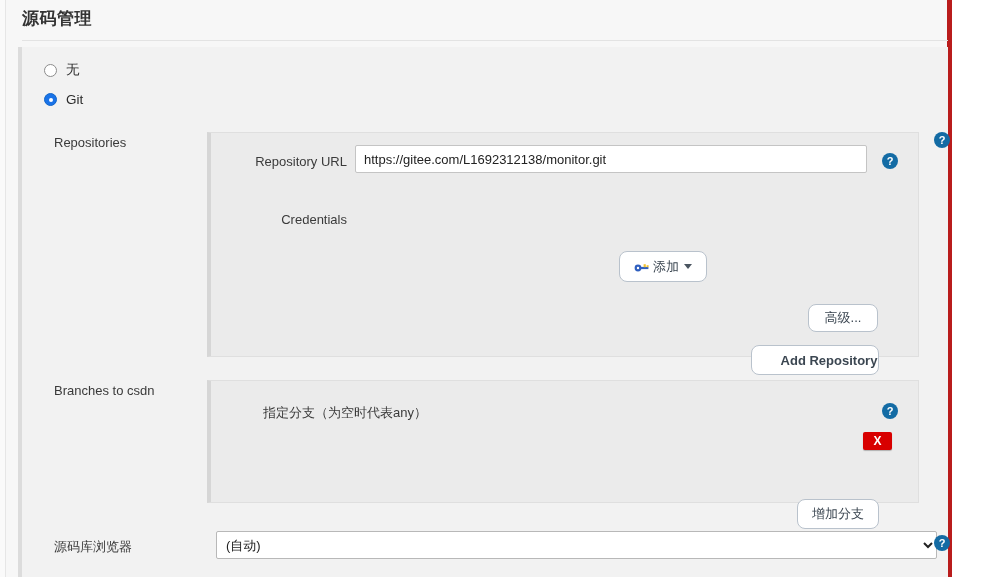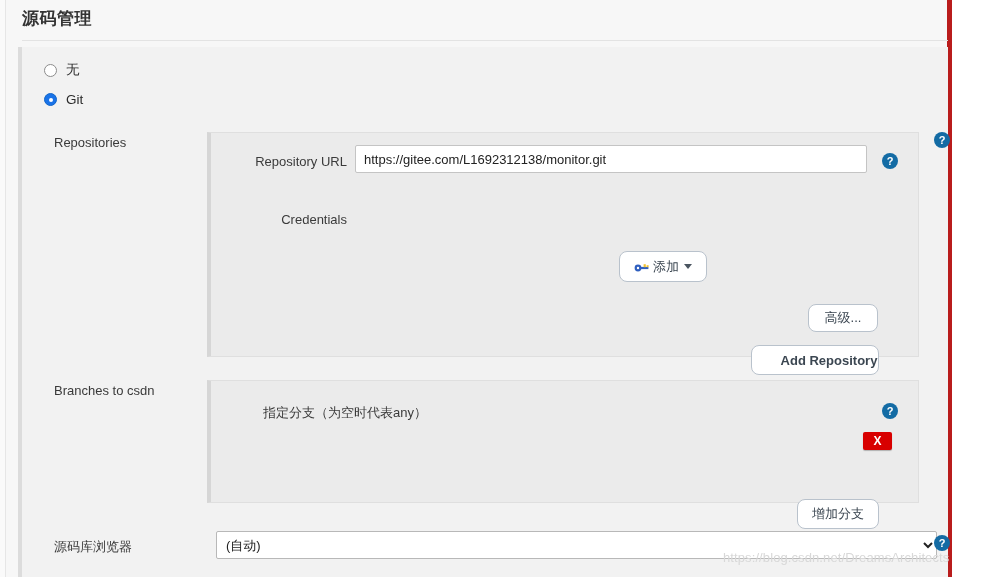--- a/index.html
+++ b/index.html
@@ -341,15 +341,14 @@
       <option>(自动)</option>
     </select>
 
   </div>
 
   <div class="help-icon" style="left:934px; top:132px;">?</div>
   <div class="help-icon" style="left:882px; top:153px;">?</div>
   <div class="help-icon" style="left:882px; top:403px;">?</div>
   <div class="help-icon" style="left:934px; top:535px;">?</div>
 
-  <div class="watermark">https://blog.csdn.net/DreamsArchitects</div>
 
 </div>
 
 </body></html>

